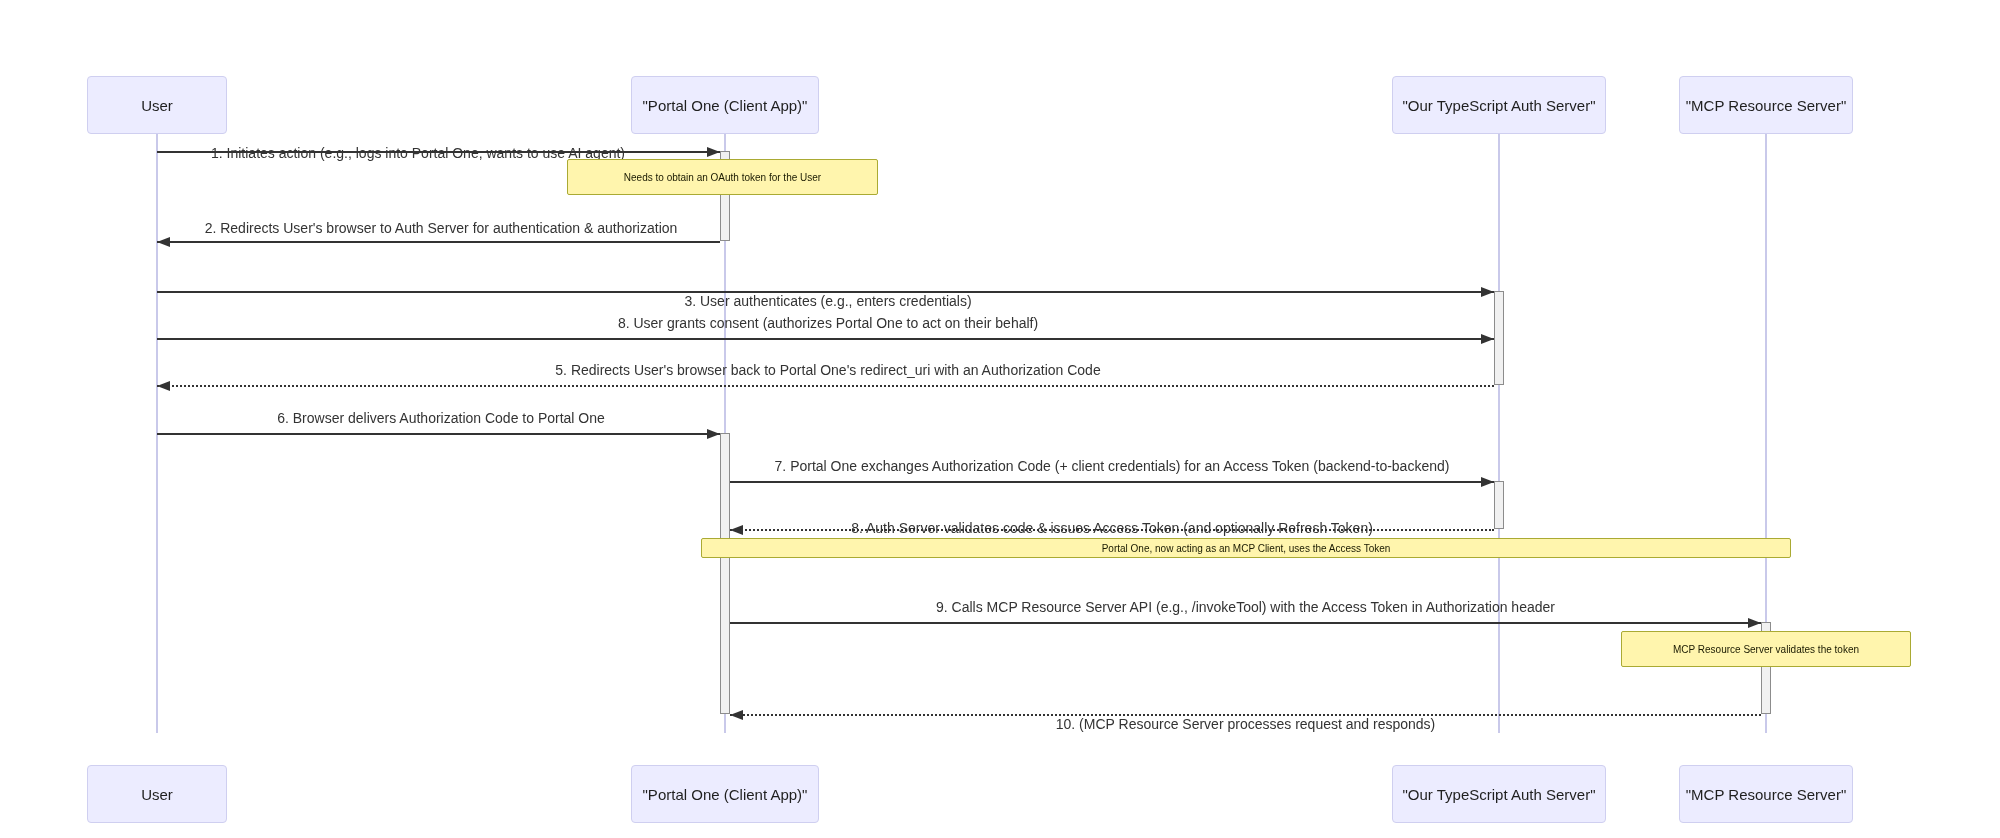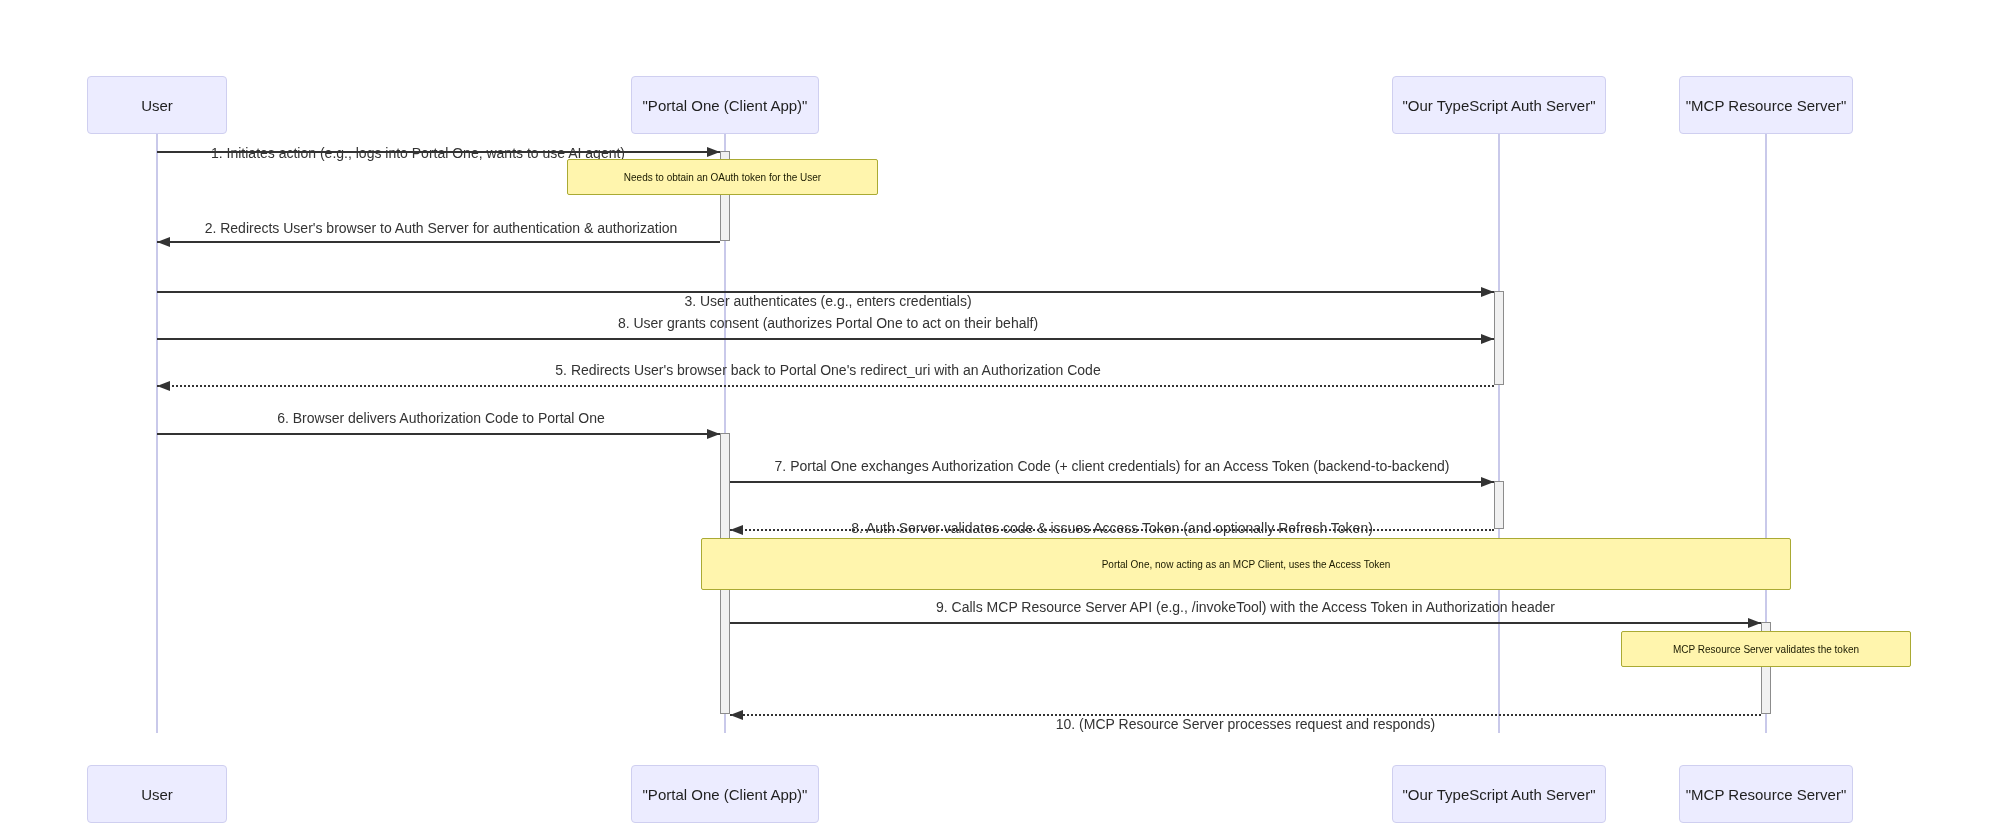--- a/index.html
+++ b/index.html
@@ -89,21 +89,21 @@
     <div class="msg-line dashed" style="left: 730px; width: 764px; top: 529px;"></div>
     <div class="arrow left" style="left: 730px; top: 525px;"></div>
     <div class="msg-label" style="left: 1112px; top: 520px;">8. Auth Server validates code &amp; issues Access Token (and optionally Refresh Token)</div>
     <div class="msg-line solid" style="left: 730px; width: 1031px; top: 622px;"></div>
     <div class="arrow right" style="left: 1748px; top: 618px;"></div>
     <div class="msg-label" style="left: 1245.5px; top: 599px;">9. Calls MCP Resource Server API (e.g., /invokeTool) with the Access Token in Authorization header</div>
     <div class="msg-line dashed" style="left: 730px; width: 1031px; top: 714px;"></div>
     <div class="arrow left" style="left: 730px; top: 710px;"></div>
     <div class="msg-label" style="left: 1245.5px; top: 691px; margin-top: 25px;">10. (MCP Resource Server processes request and responds)</div>
     <div class="note" style="left: 567px; top: 159px; width: 311px; height: 36px;">Needs to obtain an OAuth token for the User</div>
-    <div class="note" style="left: 701px; top: 538px; width: 1090px; height: 52px;">Portal One, now acting as an MCP Client, uses the Access Token</div>
+    <div class="note" style="left: 701px; top: 538px; width: 1090px; height: 20px;">Portal One, now acting as an MCP Client, uses the Access Token</div>
     <div class="note" style="left: 1621px; top: 631px; width: 290px; height: 36px;">MCP Resource Server validates the token</div>
     <div class="actor-box" style="left: 87px; top: 44px; width: 140px; height: 58px;">User</div>
     <div class="actor-box" style="left: 631px; top: 44px; width: 188px; height: 58px;">"Portal One (Client App)"</div>
     <div class="actor-box" style="left: 1392px; top: 44px; width: 214px; height: 58px;">"Our TypeScript Auth Server"</div>
     <div class="actor-box" style="left: 1679px; top: 44px; width: 174px; height: 58px;">"MCP Resource Server"</div>
     <div class="actor-box" style="left: 87px; top: 733px; width: 140px; height: 58px;">User</div>
     <div class="actor-box" style="left: 631px; top: 733px; width: 188px; height: 58px;">"Portal One (Client App)"</div>
     <div class="actor-box" style="left: 1392px; top: 733px; width: 214px; height: 58px;">"Our TypeScript Auth Server"</div>
     <div class="actor-box" style="left: 1679px; top: 733px; width: 174px; height: 58px;">"MCP Resource Server"</div>
   </div>

